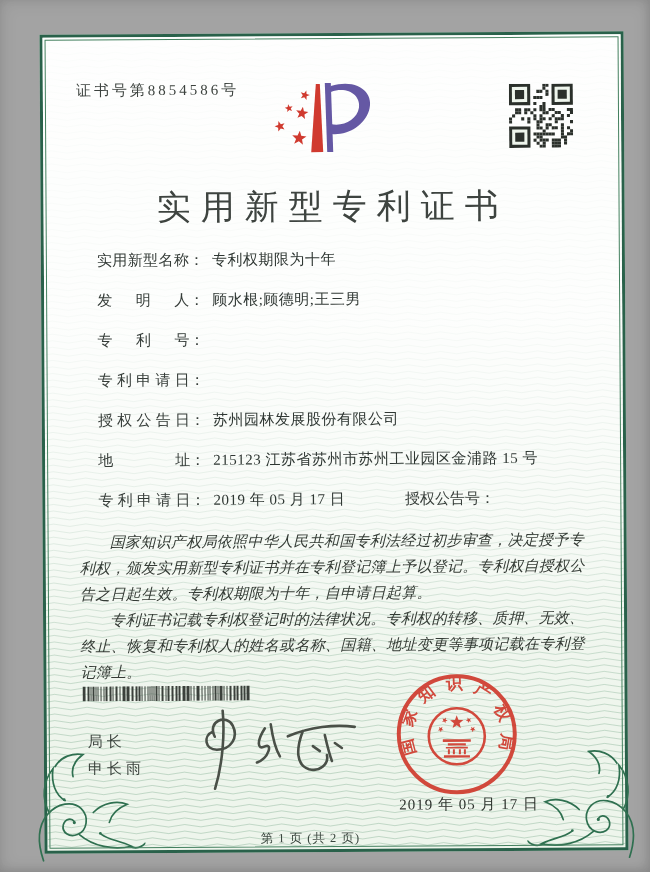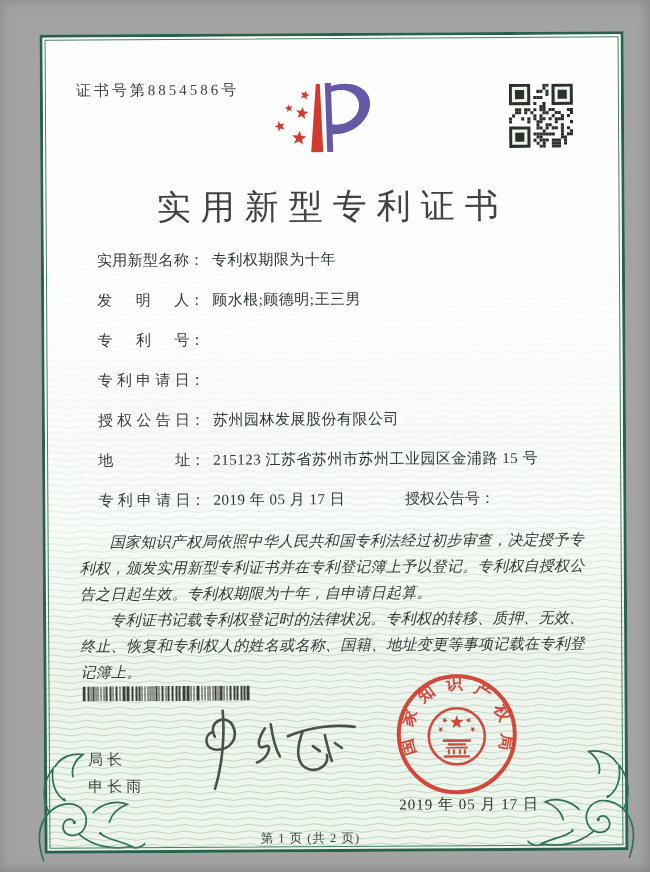--- a/index.html
+++ b/index.html
@@ -41,21 +41,21 @@
   .fcolon{display:inline-block;margin-right:8px;color:#353c38;}
   .fvalue{color:#2f3733;letter-spacing:.5px;}
   .frow.grant{height:auto;}
   .grant-gap{display:inline-block;width:60px;}
 
   .paras{position:absolute;left:34px;right:30px;top:492px;
     font-size:15px;line-height:26px;color:#343b35;font-style:italic;}
   .paras p{margin:0;text-indent:2em;letter-spacing:.3px;}
 
   .barcode{position:absolute;left:36px;top:649px;width:168px;height:15px;}
-  .director{position:absolute;left:41px;top:691px;font-size:15px;letter-spacing:4px;color:#3a413c;line-height:27px;margin-top:18px;}
+  .director{position:absolute;left:41px;top:691px;font-size:15px;letter-spacing:4px;color:#3a413c;line-height:27px;}
   .signature{position:absolute;left:138px;top:668px;width:178px;height:92px;}
   .seal{position:absolute;left:347px;top:636px;width:126px;height:126px;opacity:.9;}
   .seal-date{position:absolute;left:352px;top:760px;font-size:15px;color:#2e332e;letter-spacing:1px;z-index:5;}
   .footer{position:absolute;left:0;right:0;top:794px;text-align:center;
     font-size:12.5px;letter-spacing:1px;color:#3a463e;transform:translateX(-26px);}
 </style>
 </head>
 <body>
 
 <div class="photo">

